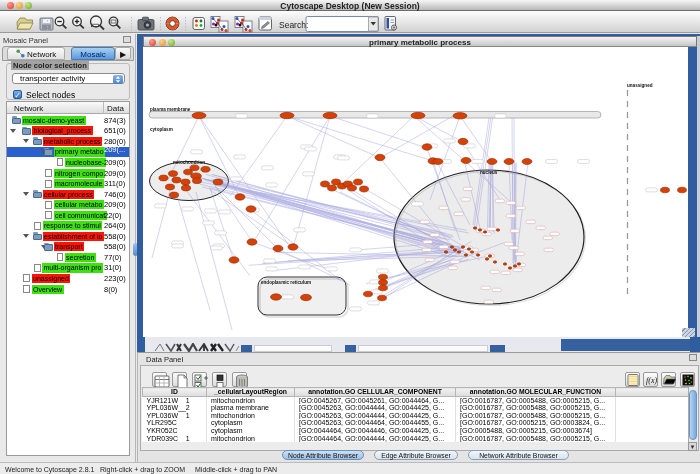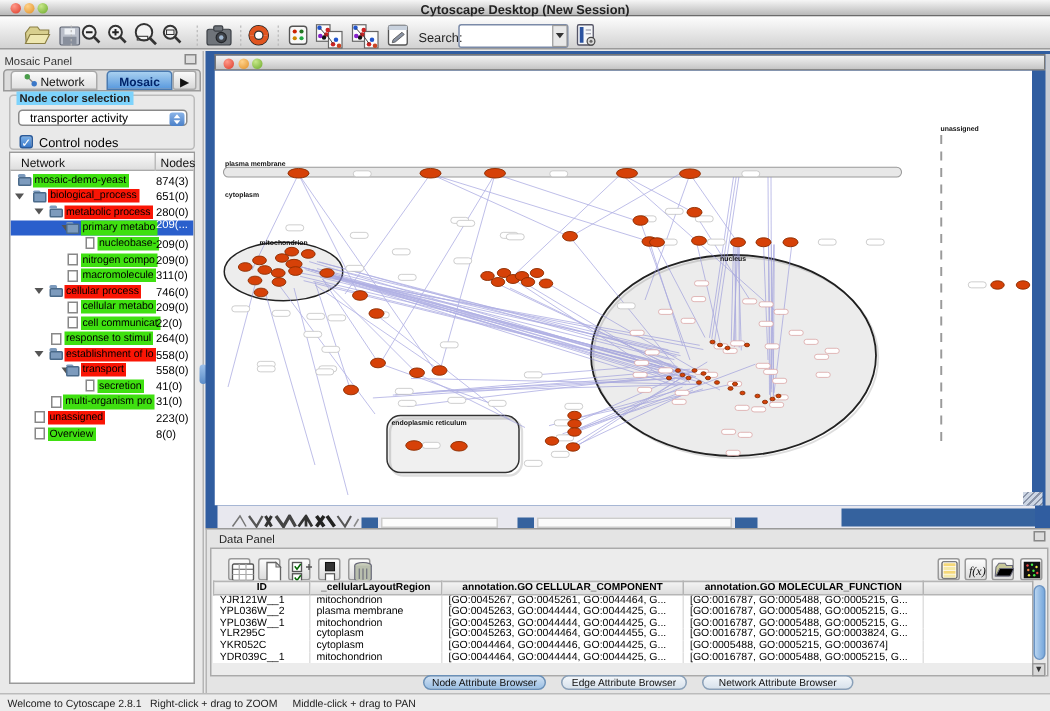--- a/index.html
+++ b/index.html
@@ -8,21 +8,21 @@
 .light{position:absolute;top:2px;width:7px;height:7px;border-radius:50%}
 .toolbar{position:absolute;left:0;top:11px;width:700px;height:22px;background:linear-gradient(#fdfdfd,#d2d2d2);border-bottom:1px solid #9a9a9a}
 .search-label{position:absolute;left:279px;top:9px;font-size:8.5px;color:#222}
 
 .cp{position:absolute;left:0;top:34px;width:136px;height:428px;background:#e9e9e9;border-right:1px solid #b5b5b5}
 .cp-title{position:absolute;left:3px;top:2px;font-size:7.5px;color:#333}
 .cp-icon{position:absolute;left:123px;top:2px;width:8px;height:7px;border:1px solid #888;background:#ddd}
 .tabbar{position:absolute;left:2px;top:12px;width:132px;height:15px;background:#dcdcdc;border:1px solid #9a9a9a;border-radius:3px 3px 0 0}
 .tab{position:absolute;top:0;height:13px;font-size:8px;line-height:13px;text-align:center;color:#111}
 .groupbox{position:absolute;left:6px;top:29px;width:124px;height:37px;border:1px solid #bbb;border-radius:3px}
-.gb-label{position:absolute;left:11px;top:27px;font-size:7.5px;font-weight:bold;color:#222;background:#7dd3fc;padding:0 2px}
+.gb-label{position:absolute;left:11px;top:27px;font-size:7.5px;font-weight:bold;color:#222;background:#a3a3a3;padding:0 2px}
 .combo{position:absolute;left:12px;top:39px;width:113px;height:11px;background:#fff;border:1px solid #8a8a8a;border-radius:3px;font-size:8px;line-height:10px;padding-left:7px;color:#000}
 .combo .step{position:absolute;right:1px;top:0.5px;width:10px;height:9px;background:linear-gradient(#8ab4e8,#4a80c8);border-radius:2px}
 .checkbox{position:absolute;left:13px;top:56px;width:9px;height:9px;background:linear-gradient(#7ab0e8,#3a78c8);border:1px solid #2a5a9a;border-radius:2px;color:#fff;font-size:8px;line-height:9px;text-align:center}
 .cb-label{position:absolute;left:26px;top:56px;font-size:8.5px;color:#000}
 .treebox{position:absolute;left:6px;top:67px;width:124px;height:355px;background:#fff;border:1px solid #9a9a9a}
 .tree-head{position:absolute;left:0;top:0;width:122px;height:12px;background:linear-gradient(#fafafa,#dedede);border-bottom:1px solid #aaa;font-size:8px;color:#111}
 .tree-body{position:absolute;left:0;top:13px;width:122px;height:340px;overflow:hidden}
 .vthumb{position:absolute;left:132.5px;top:209px;width:5px;height:13px;background:linear-gradient(#9cc0ea,#5a8cc8);border-radius:2.5px}
 
 .desktop{position:absolute;left:137px;top:34px;width:563px;height:318px;background:#305da0}
@@ -128,35 +128,35 @@
 
  <div class="cp">
   <div class="cp-title">Mosaic Panel</div>
   <div class="cp-icon"></div>
   <div class="tabbar">
     <div class="tab" style="left:4px;width:58px;background:linear-gradient(#fafafa,#e0e0e0);border:1px solid #aaa;border-radius:3px 3px 0 0"><svg width="9" height="9" viewBox="0 0 9 9" style="vertical-align:-1px">
             <line x1="2" y1="2" x2="7" y2="7" stroke="#888" stroke-width="0.8"></line>
             <circle cx="2.2" cy="2.2" r="1.8" fill="#4a9c4a"></circle>
             <circle cx="6.8" cy="6.8" r="1.8" fill="#3a78c8"></circle>
           </svg> Network</div>
-    <div class="tab" style="left:68px;width:44px;background:linear-gradient(#a8d0f0,#5a9ade);border:1px solid #4a7ab0;border-radius:3px 3px 0 0;font-weight:bold;color:#00246a">Mosaic</div>
+    <div class="tab" style="left:68px;width:44px;background:linear-gradient(#a8d0f0,#5a9ade);border:1px solid #4a7ab0;border-radius:3px 3px 0 0;font-weight:normal;color:#00246a">Mosaic</div>
     <div class="tab" style="left:112px;width:16px;background:linear-gradient(#fafafa,#d8d8d8);border:1px solid #aaa;border-radius:2px">▶</div>
   </div>
   <div class="groupbox"></div>
   <div class="gb-label">Node color selection</div>
   <div class="combo">transporter activity<span class="step"><svg width="10" height="9" viewBox="0 0 10 9">
             <path d="M5 1.2 l2.2 2.6 h-4.4 z" fill="#fff"></path>
             <path d="M5 7.8 l2.2 -2.6 h-4.4 z" fill="#fff"></path>
           </svg></span></div>
   <div class="checkbox">✓</div>
-  <div class="cb-label">Control nodes</div>
+  <div class="cb-label">Select nodes</div>
   <div class="treebox">
     <div class="tree-head">
           <span style="position:absolute;left:7px;top:1.5px">Network</span>
-          <span style="position:absolute;left:100px;top:1.5px">Nodes</span>
+          <span style="position:absolute;left:100px;top:1.5px">Data</span>
           <span style="position:absolute;left:96px;top:0;width:1px;height:12px;background:#bbb"></span>
         </div>
     <div class="tree-body">
 <div style="position:absolute;left:5.0px;top:2.6px;width:9px;height:6.5px;background:#7d9bbd;border:0.5px solid #4a6a8a;border-radius:1px"></div>
 <div style="position:absolute;left:5.0px;top:1.2px;width:4.5px;height:1.6px;background:#7d9bbd;border-radius:1px 1px 0 0"></div>
 <div style="position:absolute;left:14.5px;top:0.7px;height:9.2px;line-height:9.2px;padding:0 1.5px;background:#3fe010;font-size:7px;color:#000;white-space:nowrap">mosaic-demo-yeast</div>
 <div style="position:absolute;left:97px;top:0.7px;font-size:7.5px;line-height:9.2px;color:#000">874(3)</div>
 <div style="position:absolute;left:2.5px;top:13.7px;width:0;height:0;border-left:3.5px solid transparent;border-right:3.5px solid transparent;border-top:4.5px solid #555"></div>
 <div style="position:absolute;left:15.0px;top:13.1px;width:9px;height:6.5px;background:#7d9bbd;border:0.5px solid #4a6a8a;border-radius:1px"></div>
 <div style="position:absolute;left:15.0px;top:11.7px;width:4.5px;height:1.6px;background:#7d9bbd;border-radius:1px 1px 0 0"></div>
@@ -201,37 +201,38 @@
 <div style="position:absolute;left:26.0px;top:117.3px;width:4.5px;height:1.6px;background:#7d9bbd;border-radius:1px 1px 0 0"></div>
 <div style="position:absolute;left:35.5px;top:116.8px;height:9.2px;line-height:9.2px;padding:0 1.5px;background:#fa1505;font-size:7px;color:#000;white-space:nowrap">establishment of lo</div>
 <div style="position:absolute;left:97px;top:116.8px;font-size:7.5px;line-height:9.2px;color:#000">558(0)</div>
 <div style="position:absolute;left:34.0px;top:129.8px;width:0;height:0;border-left:3.5px solid transparent;border-right:3.5px solid transparent;border-top:4.5px solid #555"></div>
 <div style="position:absolute;left:37.0px;top:129.2px;width:9px;height:6.5px;background:#7d9bbd;border:0.5px solid #4a6a8a;border-radius:1px"></div>
 <div style="position:absolute;left:37.0px;top:127.8px;width:4.5px;height:1.6px;background:#7d9bbd;border-radius:1px 1px 0 0"></div>
 <div style="position:absolute;left:46.5px;top:127.3px;height:9.2px;line-height:9.2px;padding:0 1.5px;background:#fa1505;font-size:7px;color:#000;white-space:nowrap">transport</div>
 <div style="position:absolute;left:97px;top:127.3px;font-size:7.5px;line-height:9.2px;color:#000">558(0)</div>
 <div style="position:absolute;left:49.5px;top:138.3px;width:6.5px;height:8px;background:#fff;border:0.6px solid #888"></div>
 <div style="position:absolute;left:57.5px;top:137.8px;height:9.2px;line-height:9.2px;padding:0 1.5px;background:#3fe010;font-size:7px;color:#000;white-space:nowrap">secretion</div>
-<div style="position:absolute;left:97px;top:137.8px;font-size:7.5px;line-height:9.2px;color:#000">41(0)</div>
+<div style="position:absolute;left:97px;top:137.8px;font-size:7.5px;line-height:9.2px;color:#000">77(0)</div>
 <div style="position:absolute;left:27.0px;top:148.9px;width:6.5px;height:8px;background:#fff;border:0.6px solid #888"></div>
 <div style="position:absolute;left:35.0px;top:148.4px;height:9.2px;line-height:9.2px;padding:0 1.5px;background:#3fe010;font-size:7px;color:#000;white-space:nowrap">multi-organism pro</div>
 <div style="position:absolute;left:97px;top:148.4px;font-size:7.5px;line-height:9.2px;color:#000">31(0)</div>
 <div style="position:absolute;left:16.0px;top:159.4px;width:6.5px;height:8px;background:#fff;border:0.6px solid #888"></div>
 <div style="position:absolute;left:24.5px;top:158.9px;height:9.2px;line-height:9.2px;padding:0 1.5px;background:#fa1505;font-size:7px;color:#000;white-space:nowrap">unassigned</div>
 <div style="position:absolute;left:97px;top:158.9px;font-size:7.5px;line-height:9.2px;color:#000">223(0)</div>
 <div style="position:absolute;left:16.0px;top:170.0px;width:6.5px;height:8px;background:#fff;border:0.6px solid #888"></div>
 <div style="position:absolute;left:24.5px;top:169.5px;height:9.2px;line-height:9.2px;padding:0 1.5px;background:#3fe010;font-size:7px;color:#000;white-space:nowrap">Overview</div>
 <div style="position:absolute;left:97px;top:169.5px;font-size:7.5px;line-height:9.2px;color:#000">8(0)</div>
     </div>
   </div>
   <div class="vthumb"></div>
  </div>
 
  <div class="desktop">
   <div class="win-title">
+        <div class="t">primary metabolic process</div>
    <div class="light" style="left:5px;top:2px;background:radial-gradient(circle at 35% 30%,#ff9a8a,#dc3a28)"></div>
    <div class="light" style="left:14.5px;top:2px;background:radial-gradient(circle at 35% 30%,#ffd28a,#e09028)"></div>
    <div class="light" style="left:24px;top:2px;background:radial-gradient(circle at 35% 30%,#c8e88a,#6aa828)"></div>
   </div>
  </div>
  <svg style="position:absolute;left:143px;top:47px" width="545" height="290" viewBox="143 47 545 290">
 <rect x="143" y="47" width="545" height="290" fill="#ffffff"></rect>
 <g>
 <rect x="149" y="111.5" width="452" height="6.5" rx="3.2" fill="#e8e8e8" stroke="#999" stroke-width="0.7"></rect>
 <ellipse cx="189" cy="181" rx="39.5" ry="19.5" fill="#ededed" stroke="#222" stroke-width="1"></ellipse>

